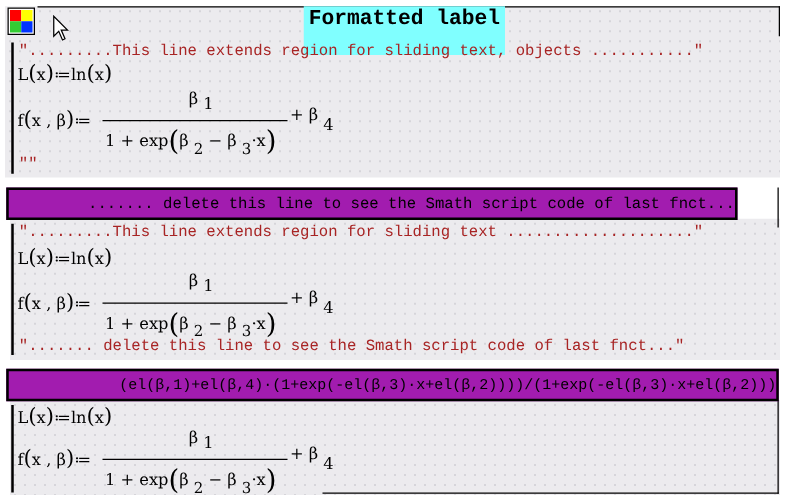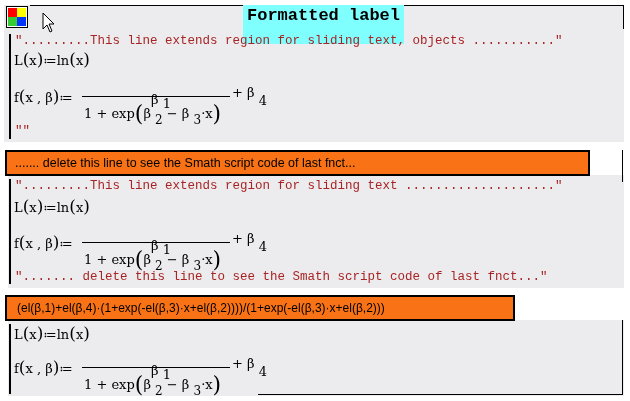--- a/index.html
+++ b/index.html
@@ -32,29 +32,29 @@
     }
     .str {
       position:absolute; color:#a82424; font-size:12.5px;
       font-family:"Liberation Mono", "DejaVu Sans Mono", monospace; white-space:pre;
     }
     .math {
       position:absolute; font-family:"DejaVu Serif","Liberation Serif",serif;
       font-size:13px; color:#000; white-space:nowrap;
     }
     .paren { font-size:17px; }
-    .num { position:absolute; font-size:13px;margin-top:20px; }
+    .num { position:absolute; font-size:13px; }
     .fracline { position:absolute; height:1px; background:#000; }
     .den { position:absolute; white-space:nowrap;text-align:right; }
     .sub { font-size:12px; position:relative; top:6px; }
     .big { font-size:22px; position:relative; top:3px; font-weight:200; }
     .boxtext {
-      position:absolute; background:#f97316; border:2px solid #000; box-sizing:border-box;
-      font-family:Liberation Sans, sans-serif; font-size:12.5px;
-      color:#000; white-space:pre; padding-left:8px;
+      position:absolute; background:#a21caf; border:2px solid #000; box-sizing:border-box;
+      font-family:Liberation Mono, monospace; font-size:12.5px;
+      color:#000; white-space:pre; padding-left:8px;text-align:right;
     }
   </style>
 </head>
 <body>
 
 <div class="sheet" style="left:4px;top:5px;width:620px;height:137px;"></div>
 <div class="frame-top" style="left:30px;top:5px;width:594px;"></div>
 <div class="frame-right" style="left:623px;top:5px;height:24px;"></div>
 
 <div class="sheet" style="left:8px;top:175px;width:616px;height:113px;"></div>
@@ -106,21 +106,21 @@
 <div class="math" style="left:14px;top:218px;width:260px;height:52px;">
   <div style="position:absolute;left:0;top:14px;">f<span class="paren">(</span>x , β<span class="paren">)</span>≔</div>
   <div class="num" style="left:137px;top:0;">β <span style="position:relative;top:4px;">1</span></div>
   <div class="fracline" style="left:68px;top:24px;width:148px;"></div>
   <div class="den" style="left:70px;top:26px;">1 + exp<span class="big">(</span>β <span class="sub">2</span> − β <span class="sub">3</span>·x<span class="big">)</span></div>
   <div style="position:absolute;left:218px;top:13px;">+ β <span style="position:relative;top:8px;">4</span></div>
 </div>
 
 <div class="str" style="left:15px;top:270px;">"....... delete this line to see the Smath script code of last fnct..."</div>
 
-<div class="boxtext" style="left:5px;top:295px;width:510px;height:26px;line-height:22px;padding-left:10px;font-size:12px;">(el(β,1)+el(β,4)·(1+exp(-el(β,3)·x+el(β,2))))/(1+exp(-el(β,3)·x+el(β,2)))</div>
+<div class="boxtext" style="left:5px;top:295px;width:618px;height:26px;line-height:22px;padding-left:10px;font-size:12px;">(el(β,1)+el(β,4)·(1+exp(-el(β,3)·x+el(β,2))))/(1+exp(-el(β,3)·x+el(β,2)))</div>
 
 <div class="vbar" style="left:9px;top:324px;height:70px;"></div>
 
 <div class="math" style="left:14px;top:323px;">
   <span>L</span><span class="paren">(</span><span>x</span><span class="paren">)</span><span>≔</span><span>ln</span><span class="paren">(</span><span>x</span><span class="paren">)</span>
 </div>
 
 <div class="math" style="left:14px;top:343px;width:260px;height:52px;">
   <div style="position:absolute;left:0;top:14px;">f<span class="paren">(</span>x , β<span class="paren">)</span>≔</div>
   <div class="num" style="left:137px;top:0;">β <span style="position:relative;top:4px;">1</span></div>

